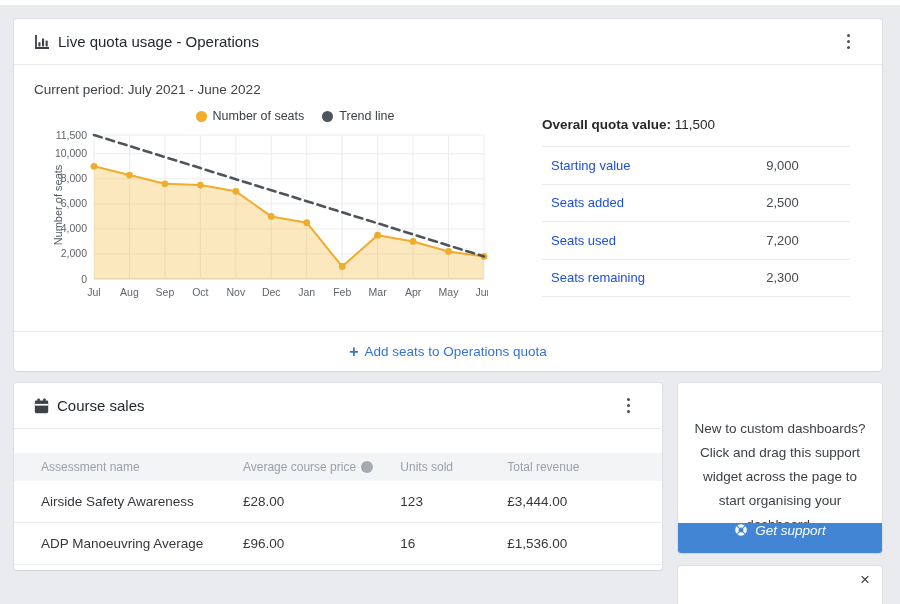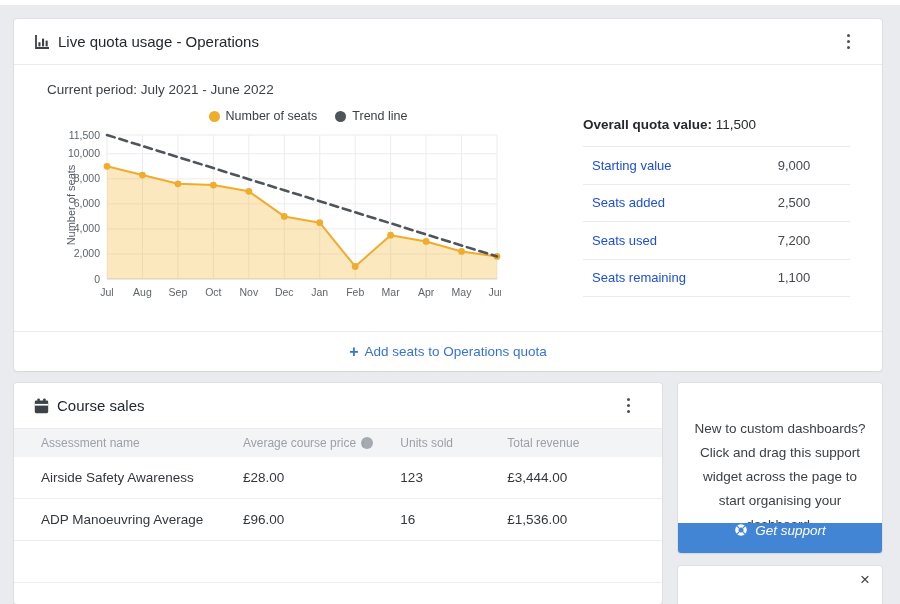--- a/index.html
+++ b/index.html
@@ -13,51 +13,51 @@
 
   
   .card-header { display:flex; align-items:center; height:46px; padding:0 30px 0 20px;
                  border-bottom:1px solid #e9ebec; }
   .card-title { font-size:15px; color:#24292e; font-weight:500; margin-left:8px; }
   .kebab { margin-left:auto; cursor:pointer; padding:4px 2px; display:flex; flex-direction:column; gap:2.5px; }
   .kebab i { width:3.5px; height:3.5px; border-radius:50%; background:#4a5056; display:block; }
 
   
   #quota-card { left:14px; top:19px; width:868px; height:352px; }
-  .quota-body { height:266px; padding:17px 20px 0 33px; }
+  .quota-body { height:266px; padding:17px 20px 0 20px; }
   .period-text { font-size:13.5px; color:#3e4347; }
   .content-row { display:flex; margin-top:10px; }
   .chart-section { width:492px; }
   .legend { display:flex; justify-content:center; gap:18px; align-items:center; margin:2px 0 4px 30px; }
   .legend-item { display:flex; align-items:center; gap:6px; cursor:pointer; }
   .legend-dot { width:11px; height:11px; border-radius:50%; }
   .legend-label { font-size:12.5px; color:#3c4145; }
   .chart-wrap { position:relative; margin-left:14px; }
   .y-title { position:absolute; left:-60px; top:72px; width:140px; text-align:center;
              transform:rotate(-90deg); font-size:11px; color:#565c63; }
 
-  .quota-section { flex:1; margin-left:44px; margin-right:12px; padding-top:10px; }
+  .quota-section { flex:1; margin-left:16px; margin-right:12px; padding-top:10px; }
   .quota-title { font-size:13.5px; color:#26292c; margin-bottom:14px; }
   .quota-title b { font-weight:700; }
   .q-rows { border-top:1px solid #e9ebec; }
   .q-row { display:flex; align-items:center; height:37.5px; border-bottom:1px solid #e9ebec;
            padding-left:9px; }
   .q-label { font-size:13px; color:#1d4ed8; flex:1; }
   .q-value { font-size:13px; color:#45494e; width:28%; }
 
   .card-footer { position:absolute; bottom:0; left:0; width:100%; height:40px;
                  border-top:1px solid #e9ebec; display:flex; align-items:center; justify-content:center; }
   .add-link { display:flex; align-items:center; gap:6px; color:#3574d6; font-size:13.5px; cursor:pointer; text-decoration:none; }
   .plus-glyph { font-size:16px; font-weight:700; line-height:1; }
 
   
-  #sales-card { left:14px; top:383px; width:648px; height:221px; overflow:hidden; }
+  #sales-card { left:14px; top:383px; width:648px; height:187px; overflow:hidden; }
   .sales-desc { height:52px; display:flex; align-items:center; padding:0 27px; font-size:13.5px; color:#3e4347; }
   .tbl-head { display:grid; grid-template-columns:34% 26.5% 18% 21.5%; background:#f3f4f6;
-              height:28px; align-items:center; padding:0 27px; }
+              height:28px; align-items:center; padding:0 27px;margin-top:24px; }
   .tbl-head span { font-size:12px; color:#9ba1a8; display:flex; align-items:center; gap:5px; }
   .info-dot { width:12px; height:12px; border-radius:50%; background:#a6abb2; color:#fff;
               font-size:9px; line-height:12px; text-align:center; font-style:italic;
               font-family:"Liberation Serif", serif; cursor:pointer; display:inline-block; }
   .tbl-row { display:grid; grid-template-columns:34% 26.5% 18% 21.5%; height:42px;
              align-items:center; padding:0 27px; border-bottom:1px solid #eceef0; }
   .tbl-row span { font-size:13.5px; color:#34383c; }
 
   
   #support-widget { left:678px; top:383px; width:204px; height:170px; cursor:grab; }
@@ -186,21 +186,21 @@
               <div class="q-row">
                 <span class="q-label">Seats added</span>
                 <span class="q-value">2,500</span>
               </div>
               <div class="q-row">
                 <span class="q-label">Seats used</span>
                 <span class="q-value">7,200</span>
               </div>
               <div class="q-row">
                 <span class="q-label">Seats remaining</span>
-                <span class="q-value">1,100</span>
+                <span class="q-value">2,300</span>
               </div>
             </div>
         </div>
       </div>
     </div>
 
     <div class="card-footer">
       <a class="add-link">
         <span class="plus-glyph">+</span>
         <span>Add seats to Operations quota</span>

